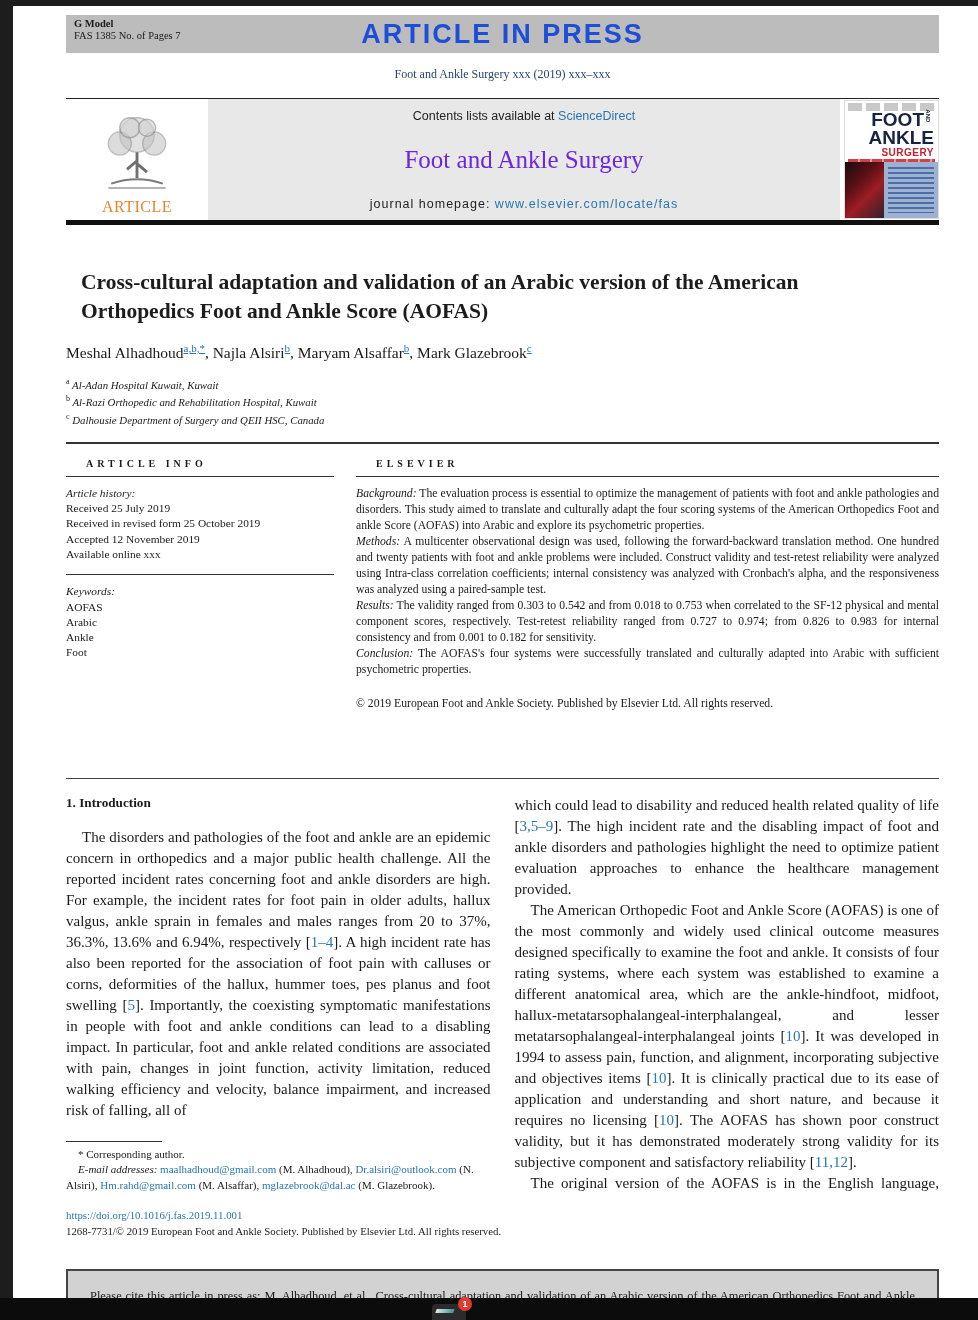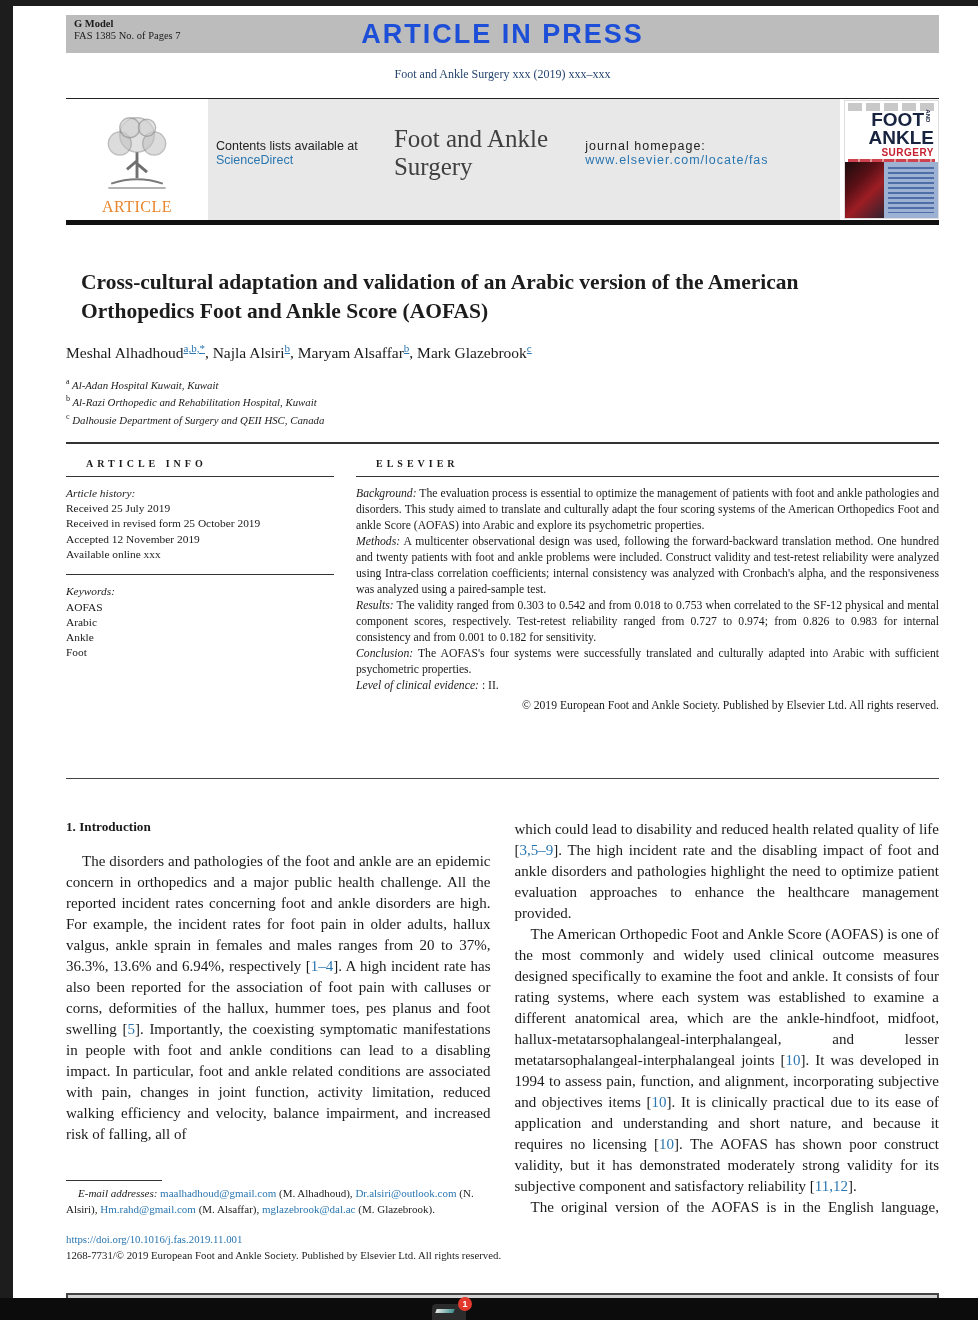--- a/index.html
+++ b/index.html
@@ -19,23 +19,23 @@
   .gmodel { position:absolute; left:8px; top:3px; line-height:1.15; font-size:10.5px; }
   .gmodel .b { font-weight:bold; display:block; }
   .aip { width:100%; text-align:center; color:#1d4ed8; font-family:"Liberation Sans",sans-serif; font-weight:bold; font-size:27px; letter-spacing:2px; }
 
   .jref { text-align:center; margin-top:14px; font-size:12px; color:var(--navy,#26456e); }
 
   
   .masthead { margin-top:16px; border-top:1px solid #222; height:122px; display:flex; position:relative; }
   .mh-logo { width:142px; background:#fff; display:flex; flex-direction:column; align-items:center; justify-content:flex-end; padding-bottom:4px; }
   .mh-logo .elsevier { font-size:16px; letter-spacing:.5px; color:var(--orange,#e8862c); font-family:"Liberation Serif",serif; }
-  .mh-center { flex:1; background:var(--masthead_gray,#e8e8e8); display:flex; flex-direction:row; align-items:center; justify-content:space-between; padding:10px 8px 24px; }
+  .mh-center { flex:1; background:var(--masthead_gray,#e8e8e8); display:flex; flex-direction:column; align-items:center; justify-content:space-between; padding:10px 8px 9px; }
   .contents-line { font-family:"Liberation Sans",sans-serif; font-size:12.5px; color:#222; }
-  .mh-title { font-size:25px; color:#404040; }
+  .mh-title { font-size:25px; color:#6d28d9; }
   .homepage-line { font-family:"Liberation Sans",sans-serif; font-size:12.5px; letter-spacing:1px; color:#222; }
   .lnk { color:var(--link,#2a76b0); text-decoration:none; }
   .mh-cover { width:95px; background:#fff; margin-left:4px; position:relative; }
   .mh-rule { position:absolute; left:0; right:0; bottom:-5px; height:5px; background:#111; }
 
   
   .cover { position:absolute; top:1px; left:0; width:95px; height:119px; background:#fff; border:1px solid #ddd; overflow:hidden; font-family:"Liberation Sans",sans-serif; }
   .cover .tiny { height:8px; margin:2px 3px 0; background:repeating-linear-gradient(90deg,#bbb 0 14px,transparent 14px 18px); opacity:.8; }
   .cover .foot { color:var(--cover_navy,#17233f); font-weight:bold; font-size:19px; line-height:.95; text-align:right; padding-right:14px; position:relative; }
   .cover .and { position:absolute; right:4px; top:2px; font-size:6px; transform:rotate(90deg); color:var(--cover_navy,#17233f); }
@@ -60,25 +60,25 @@
   .col-info { width:268px; flex:none; }
   .col-abs { flex:1; margin-left:22px; }
   .sec-head { font-family:"Liberation Serif",serif; font-weight:bold; font-size:10px; letter-spacing:4px;margin-left:20px; }
   .head-rule { border-top:1px solid #333; margin-top:7px; }
   .info-block { font-size:11.4px; line-height:1.34; margin-top:9px; }
   .info-block .lbl { font-style:italic; }
   .mid-rule { border-top:1px solid #333; margin-top:12px; }
   .abs-text { margin-top:9px; font-size:11.7px; line-height:1.37; text-align:justify; }
   .abs-text p { margin:0; }
   .abs-text .lbl { font-style:italic; }
-  .abs-copy { text-align:right; font-size:11.7px; margin-top:5px; }
+  .abs-copy { font-size:11.7px; margin-top:19px; }
   .rule-thin { border-top:1px solid #444; margin-top:12px; }
 
   
-  .body-cols { display:flex; margin-top:40px; height:398px; overflow:hidden; }
+  .body-cols { display:flex; margin-top:16px; height:398px; overflow:hidden; }
   .bcol { width:50%; }
   .bcol-l { padding-right:12px; display:flex; flex-direction:column; }
   .bcol-r { padding-left:12px; }
   .h2 { font-size:13.2px; font-weight:bold; margin-bottom:16px; }
   .bp { font-size:15px; line-height:1.4; text-align:justify; }
   .bp.ind { text-indent:16px; }
   .footnote { margin-top:auto; font-size:11px; line-height:1.4; }
   .footnote .fn-rule { width:96px; border-top:1px solid #333; margin-bottom:5px; }
   .footnote .fn1 { padding-left:12px; }
   .footnote .lbl { font-style:italic; }
@@ -198,36 +198,36 @@
     </div>
 
     <div class="col-abs">
       <div class="sec-head">ELSEVIER</div>
       <div class="head-rule"></div>
       <div class="abs-text">
         <p><span class="lbl">Background:</span><span> The evaluation process is essential to optimize the management of patients with foot and ankle pathologies and disorders. This study aimed to translate and culturally adapt the four scoring systems of the American Orthopedics Foot and ankle Score (AOFAS) into Arabic and explore its psychometric properties.</span></p>
         <p><span class="lbl">Methods:</span><span> A multicenter observational design was used, following the forward-backward translation method. One hundred and twenty patients with foot and ankle problems were included. Construct validity and test-retest reliability were analyzed using Intra-class correlation coefficients; internal consistency was analyzed with Cronbach's alpha, and the responsiveness was analyzed using a paired-sample test.</span></p>
         <p><span class="lbl">Results:</span><span> The validity ranged from 0.303 to 0.542 and from 0.018 to 0.753 when correlated to the SF-12 physical and mental component scores, respectively. Test-retest reliability ranged from 0.727 to 0.974; from 0.826 to 0.983 for internal consistency and from 0.001 to 0.182 for sensitivity.</span></p>
         <p><span class="lbl">Conclusion:</span><span> The AOFAS's four systems were successfully translated and culturally adapted into Arabic with sufficient psychometric properties.</span></p>
-        <p><span class="lbl">Level of clinical evidence:</span><span> : II.</span></p>
       </div>
       <div class="abs-copy">© 2019 European Foot and Ankle Society. Published by Elsevier Ltd. All rights reserved.</div>
     </div>
   </div>
 
   <div class="rule-thin"></div>
 
   <div class="body-cols">
     <div class="bcol bcol-l">
       <div>
         <div class="h2">1. Introduction</div>
         <p class="bp ind">The disorders and pathologies of the foot and ankle are an epidemic concern in orthopedics and a major public health challenge. All the reported incident rates concerning foot and ankle disorders are high. For example, the incident rates for foot pain in older adults, hallux valgus, ankle sprain in females and males ranges from 20 to 37%, 36.3%, 13.6% and 6.94%, respectively [<span class="lnk">1–4</span>]. A high incident rate has also been reported for the association of foot pain with calluses or corns, deformities of the hallux, hummer toes, pes planus and foot swelling [<span class="lnk">5</span>]. Importantly, the coexisting symptomatic manifestations in people with foot and ankle conditions can lead to a disabling impact. In particular, foot and ankle related conditions are associated with pain, changes in joint function, activity limitation, reduced walking efficiency and velocity, balance impairment, and increased risk of falling, all of</p>
       </div>
       <div class="footnote">
         <div class="fn-rule"></div>
+        <div class="fn1">* Corresponding author.</div>
         <div><span class="lbl" style="padding-left:12px">E-mail addresses:</span><span> <span class="lnk">maalhadhoud@gmail.com</span> (M. Alhadhoud), <span class="lnk">Dr.alsiri@outlook.com</span> (N. Alsiri), <span class="lnk">Hm.rahd@gmail.com</span> (M. Alsaffar), <span class="lnk">mglazebrook@dal.ac</span> (M. Glazebrook).</span></div>
       </div>
     </div>
     <div class="bcol bcol-r">
       <p class="bp">which could lead to disability and reduced health related quality of life [<span class="lnk">3,5–9</span>]. The high incident rate and the disabling impact of foot and ankle disorders and pathologies highlight the need to optimize patient evaluation approaches to enhance the healthcare management provided.</p>
       <p class="bp ind">The American Orthopedic Foot and Ankle Score (AOFAS) is one of the most commonly and widely used clinical outcome measures designed specifically to examine the foot and ankle. It consists of four rating systems, where each system was established to examine a different anatomical area, which are the ankle-hindfoot, midfoot, hallux-metatarsophalangeal-interphalangeal, and lesser metatarsophalangeal-interphalangeal joints [<span class="lnk">10</span>]. It was developed in 1994 to assess pain, function, and alignment, incorporating subjective and objectives items [<span class="lnk">10</span>]. It is clinically practical due to its ease of application and understanding and short nature, and because it requires no licensing [<span class="lnk">10</span>]. The AOFAS has shown poor construct validity, but it has demonstrated moderately strong validity for its subjective component and satisfactory reliability [<span class="lnk">11,12</span>].</p>
       <p class="bp ind">The original version of the AOFAS is in the English language, which limits its application with non-English speaking patients. The AOFAS has been previously translated and culturally adapted</p>
     </div>
   </div>
 

